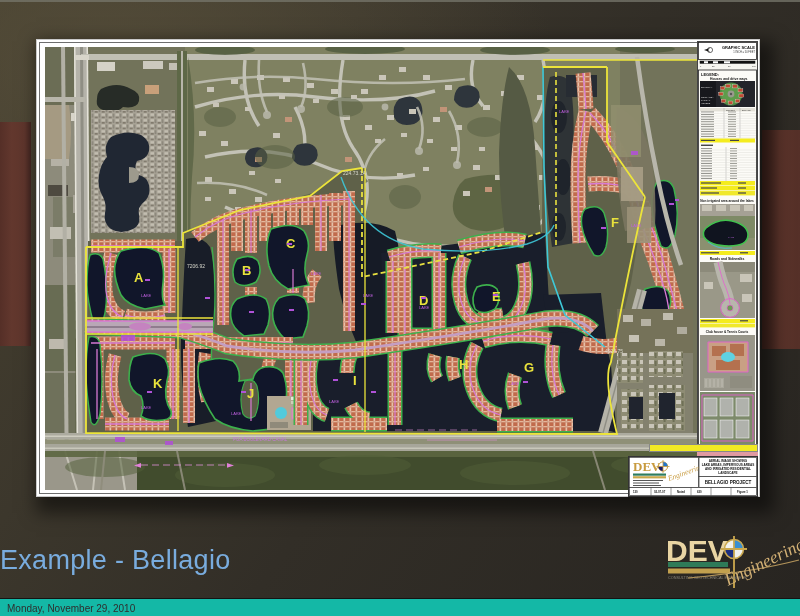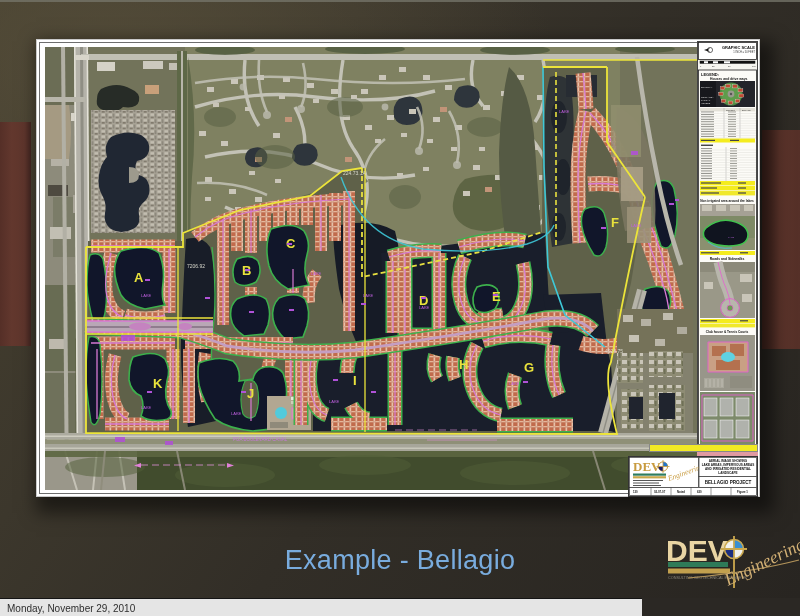--- a/index.html
+++ b/index.html
@@ -6,22 +6,22 @@
 body{width:800px;height:616px;overflow:hidden;position:relative;background:#2b2824;font-family:"Liberation Sans",sans-serif;}
 #slide{position:absolute;left:0;top:0;width:800px;height:598px;background:
  radial-gradient(ellipse 700px 420px at 15% 10%, rgba(88,80,60,0.75) 0%, rgba(88,80,60,0) 62%),
  linear-gradient(125deg,#46402f 0%,#3c372c 30%,#322e27 55%,#282521 100%);}
 #topedge{position:absolute;left:0;top:0;width:800px;height:2px;background:#77776c;opacity:.75;}
 .maroonL{position:absolute;left:0;top:122px;width:31px;height:224px;background:linear-gradient(90deg,#552f27,#63382e 40%,#5e352c 80%,#452722);}
 .maroonR{position:absolute;left:762px;top:130px;width:38px;height:219px;background:linear-gradient(90deg,#472821,#5c342b 45%,#553028);}
 #frame{position:absolute;left:36px;top:39px;width:724px;height:458px;background:#fff;box-shadow:0 0 0 1px #c9c9c9 inset, 7px 9px 16px 7px rgba(0,0,0,0.5);}
 #frameinner{position:absolute;left:3px;top:3px;width:716px;height:450px;border:1px solid #6e6e6e;background:#fff;}
 #photo{position:absolute;left:45px;top:47px;width:708px;height:443px;overflow:hidden;background:#72735a;}
-#caption{position:absolute;left:0;top:545px;width:800px;text-align:center;color:#79acde;font-size:27px;letter-spacing:0.3px;}
-#statusbar{position:absolute;left:0;top:598px;width:642px;height:18px;background:#e5e5e5;border-top:1px solid #141414;}
+#caption{position:absolute;left:0;top:545px;width:800px;text-align:left;color:#79acde;font-size:27px;letter-spacing:0.3px;}
+#statusbar{position:absolute;left:0;top:598px;width:800px;height:18px;background:#14b8a6;border-top:1px solid #141414;}
 #statusbar span{position:absolute;left:7px;top:4px;font-size:10px;color:#2e2e2e;}
 #legend{position:absolute;left:697px;top:41px;width:61px;height:456px;background:#f6f5f1;border:1px solid #444;box-sizing:border-box;}
 #titleblock{position:absolute;left:628px;top:456px;width:130px;height:41px;background:#fdfdfb;border:1px solid #333;box-sizing:border-box;}
 #devo{position:absolute;left:648px;top:526px;width:152px;height:70px;}
 </style>
 </head>
 <body>
 
 <div id="slide"></div>
 

